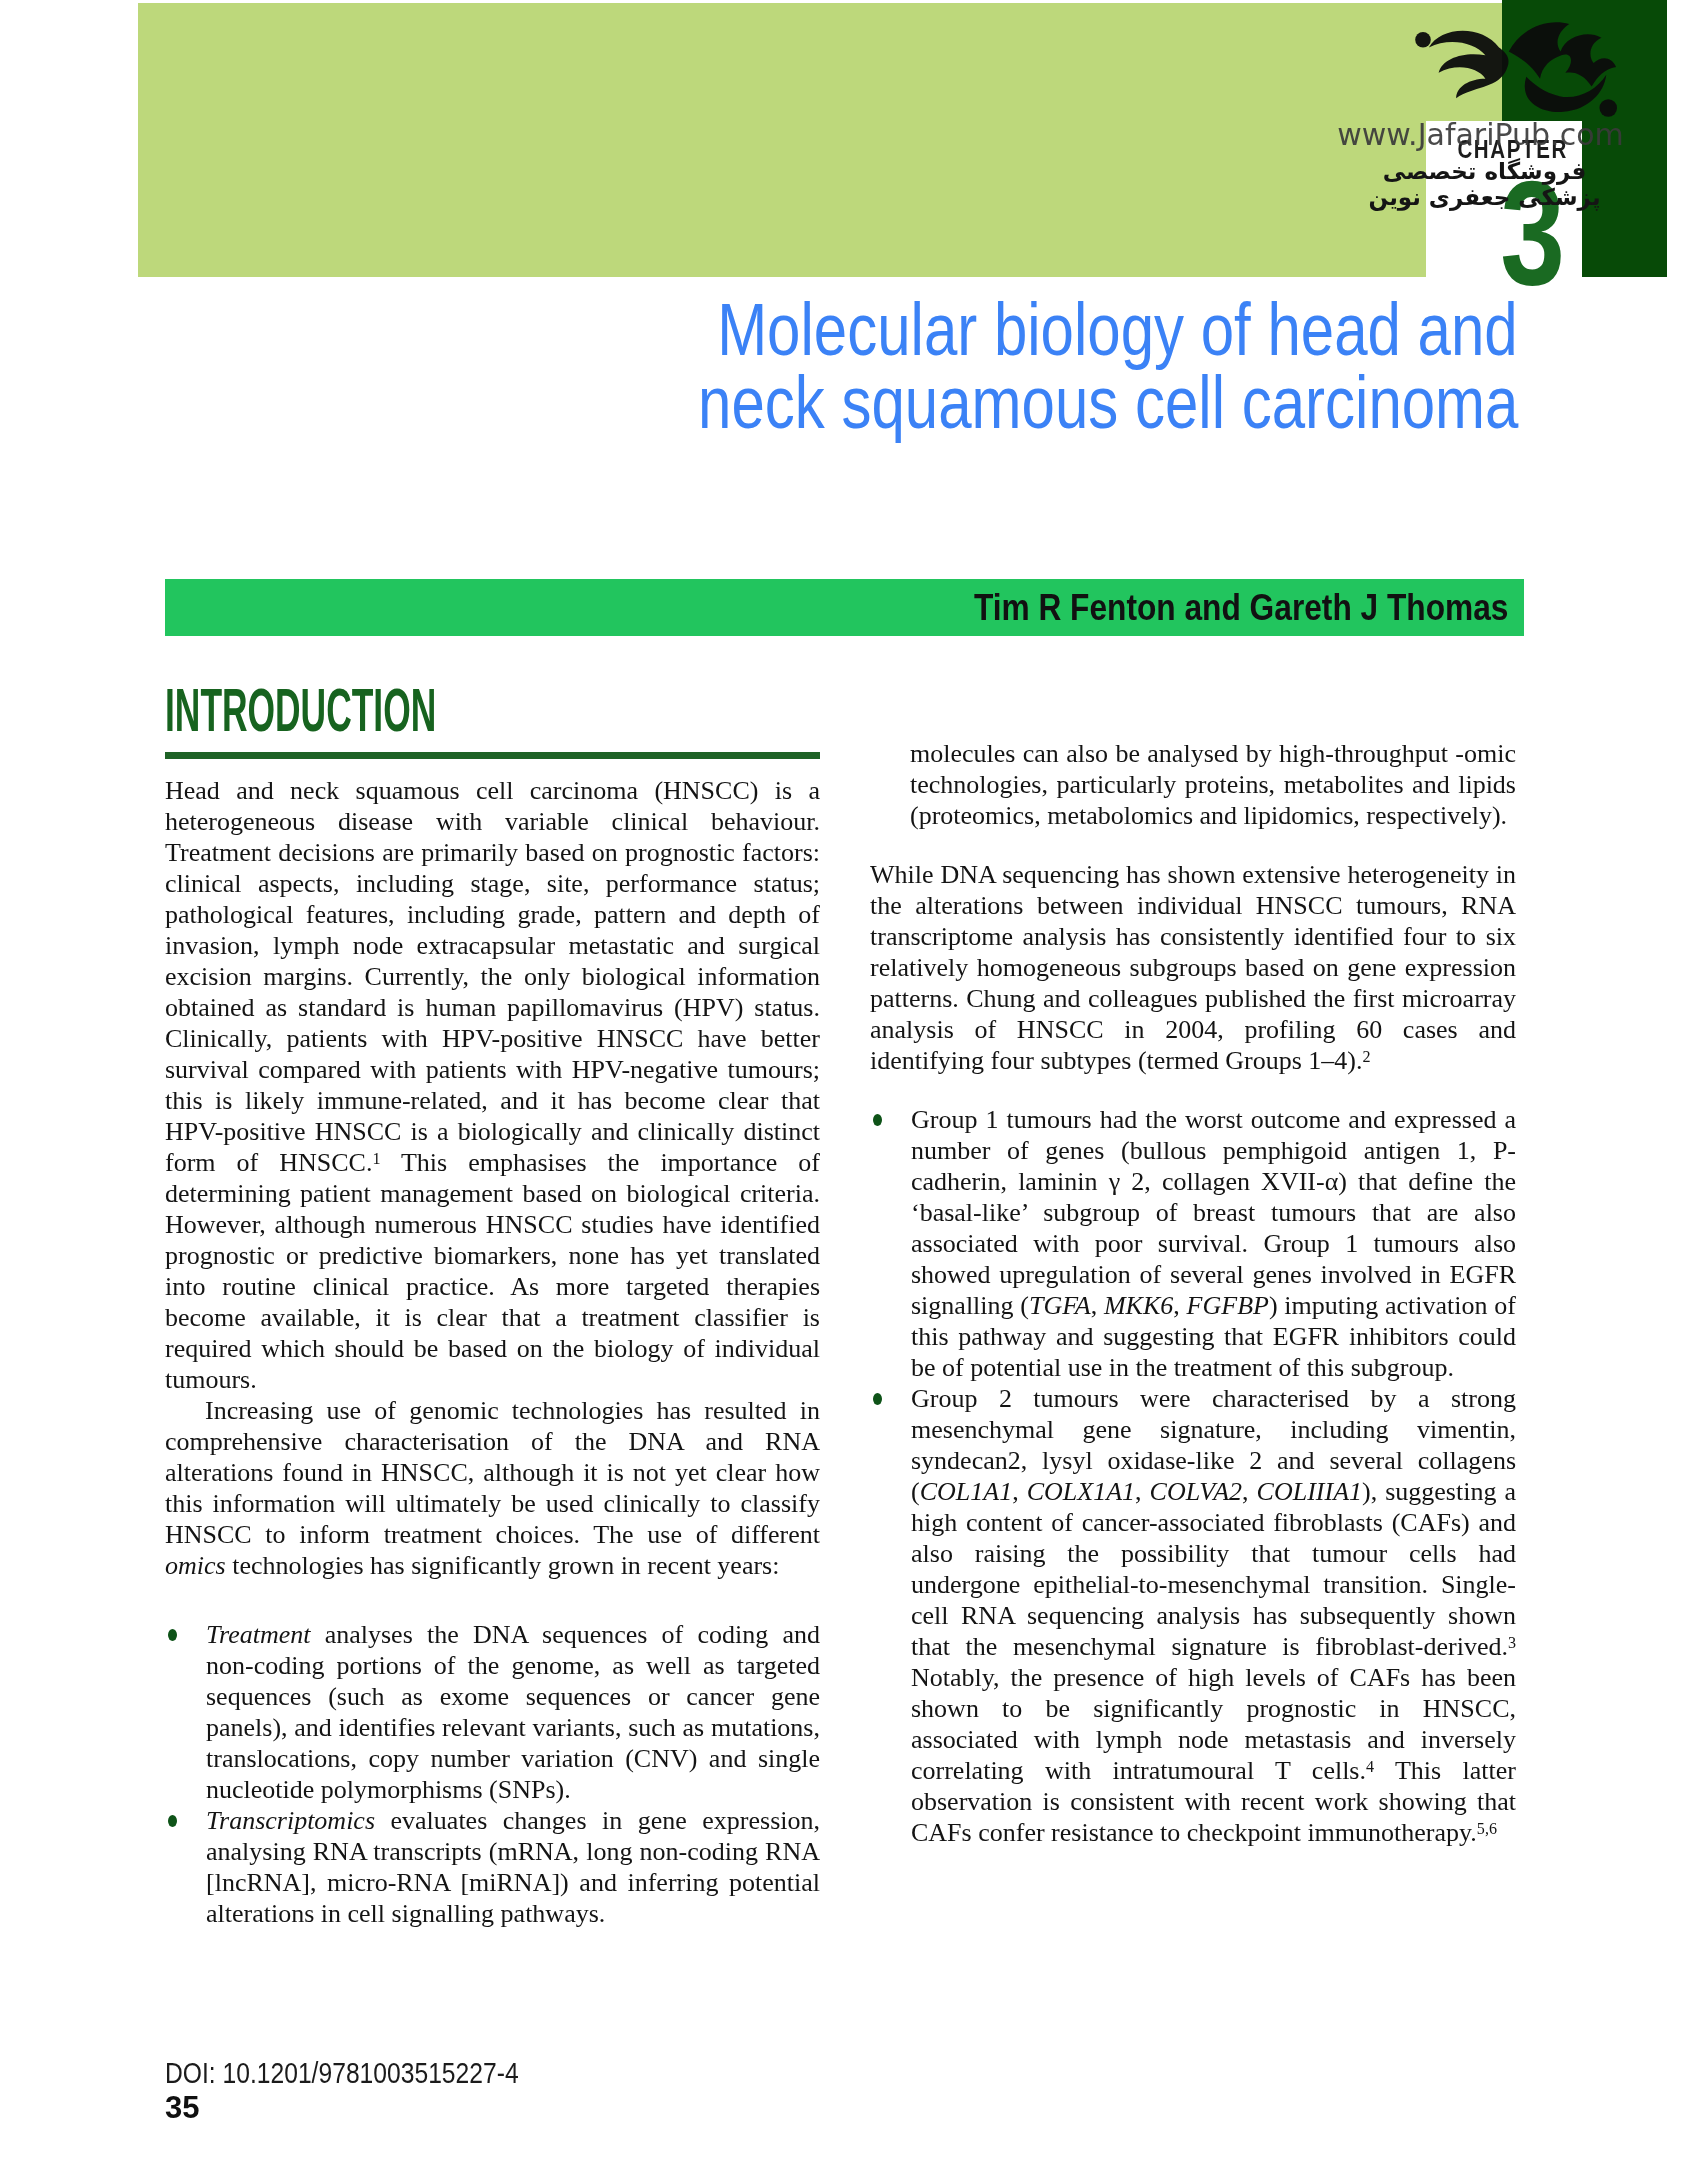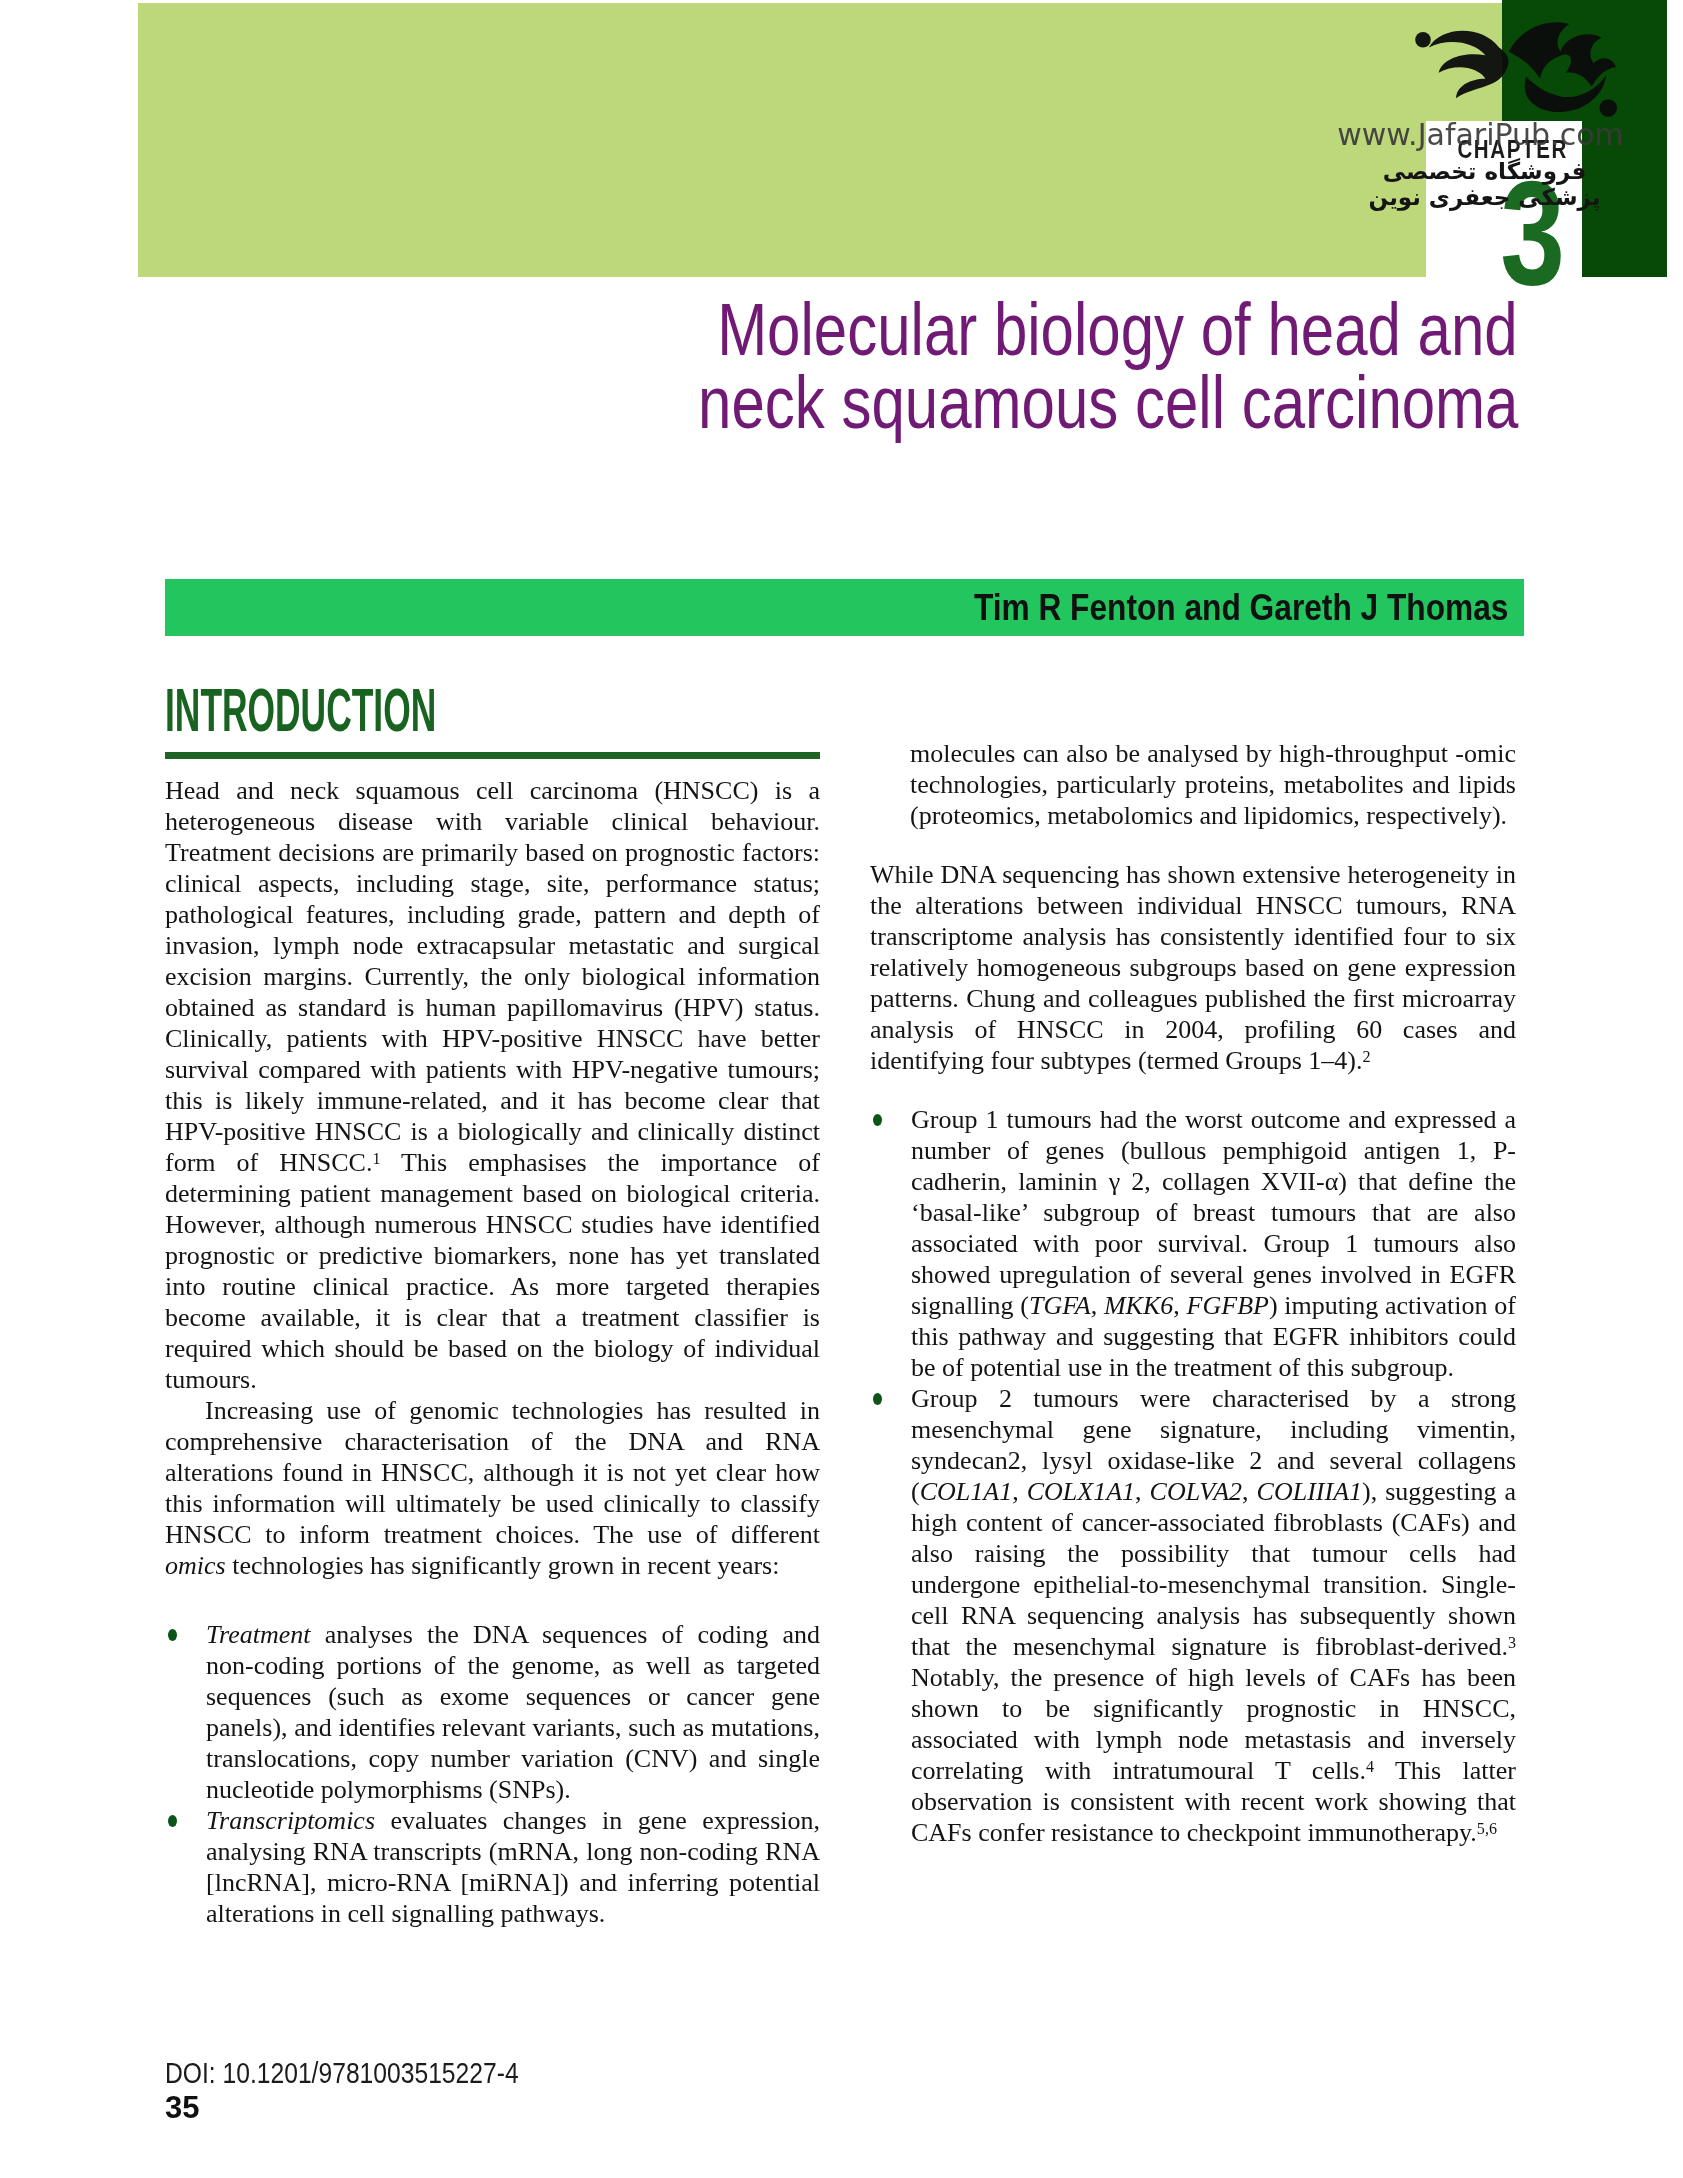--- a/index.html
+++ b/index.html
@@ -18,21 +18,21 @@
         font-size:149px;line-height:149px;color:#1a6a22;transform:scaleX(0.78);transform-origin:50% 0%;}
 
   
   .wm-logo{position:absolute;left:1384px;top:16px;width:234px;height:103px;opacity:0.95;}
   .wm-url{position:absolute;left:1332px;top:117px;width:297px;text-align:center;
         font-family:"DejaVu Sans",sans-serif;font-size:30px;color:#3a3a3a;opacity:0.92;}
   .wm-fa{position:absolute;left:1341px;top:158px;width:287px;text-align:center;direction:rtl;
         font-family:"DejaVu Sans",sans-serif;font-weight:bold;font-size:23px;color:#151515;}
 
   
-  .title{position:absolute;right:165px;top:293px;text-align:right;color:#701a75;
+  .title{position:absolute;right:165px;top:293px;text-align:right;color:#3b82f6;
         font-family:"Liberation Sans",sans-serif;font-weight:400;font-size:75px;line-height:73px;white-space:nowrap;}
   .title .cond{display:inline-block;transform:scaleX(0.80);transform-origin:100% 50%;}
 
   
   .author-bar{position:absolute;left:165px;top:579px;width:1359px;height:57px;background:#22c55e;
         display:flex;align-items:center;justify-content:flex-end;padding:0;box-sizing:border-box;}
   .author-bar .cond{display:inline-block;margin-right:16px;transform:scaleX(0.88);transform-origin:100% 50%;
         font-family:"Liberation Sans",sans-serif;font-weight:bold;font-size:36px;color:#111111;white-space:nowrap;}
 
   

